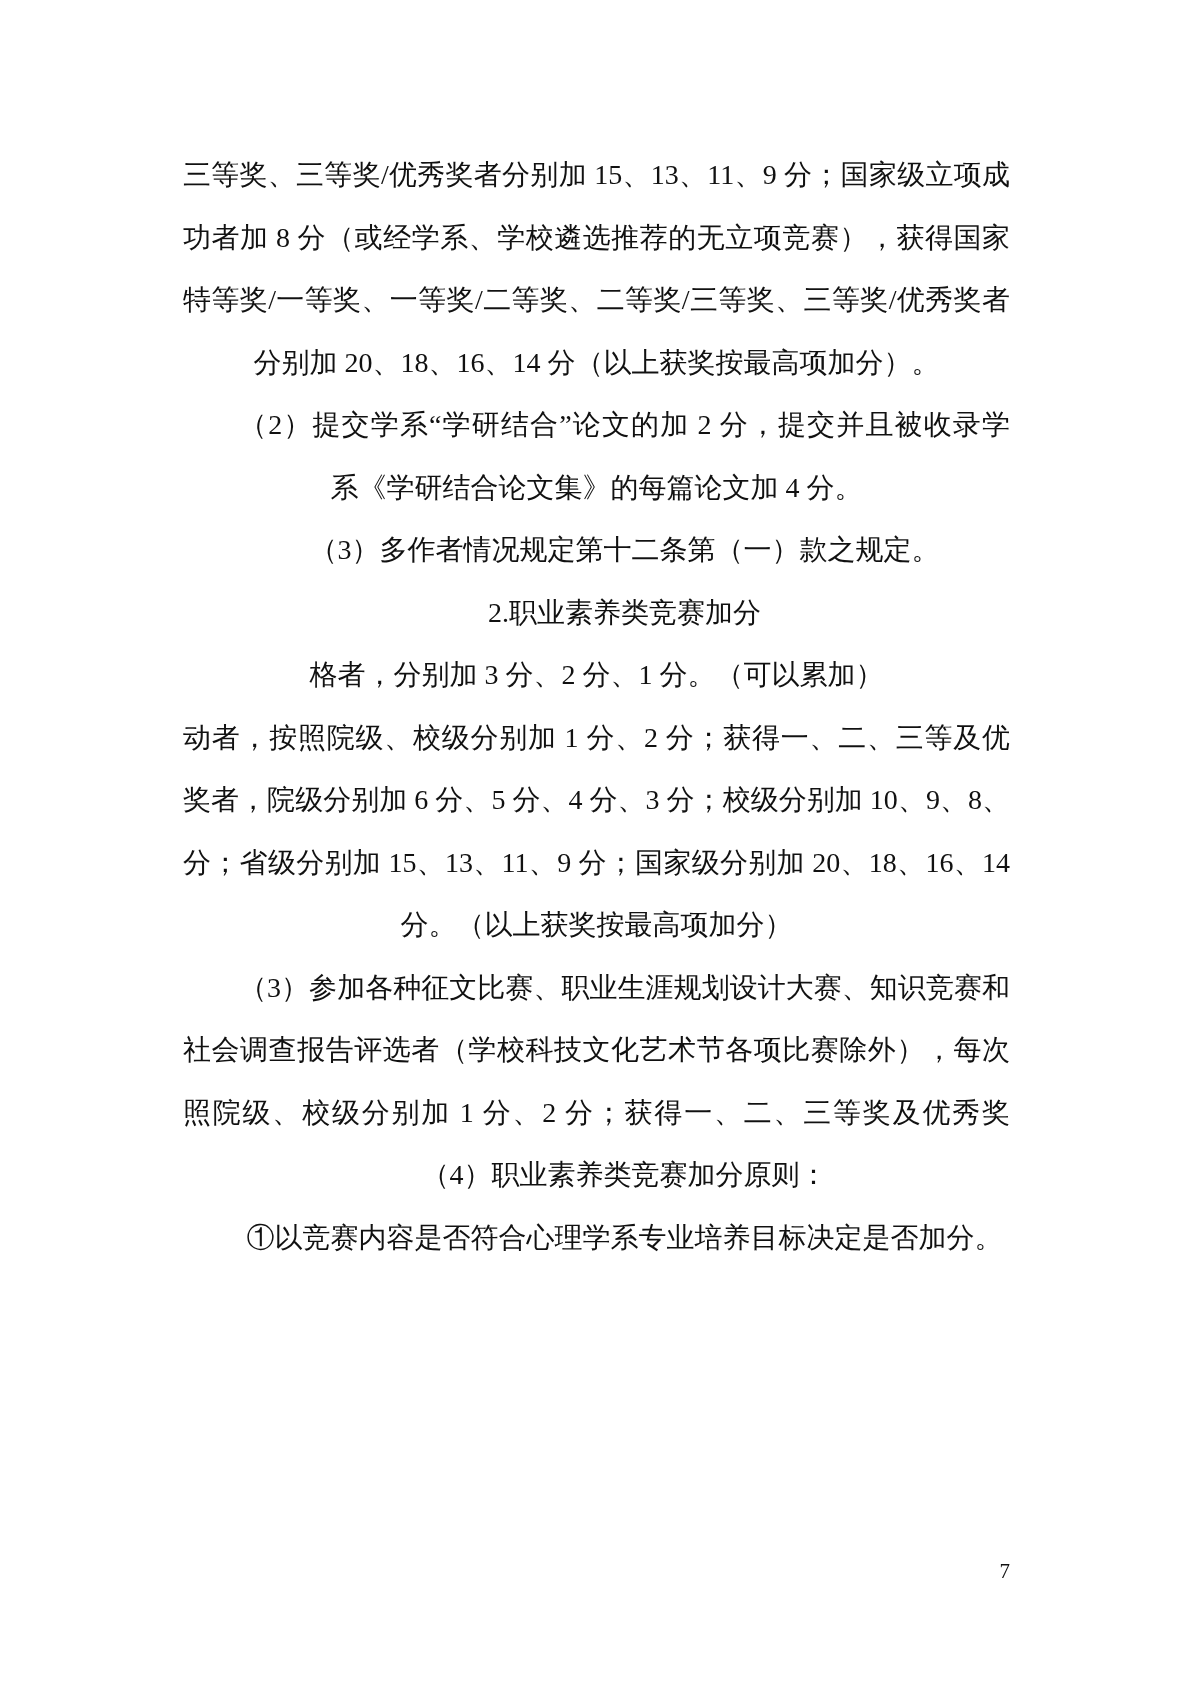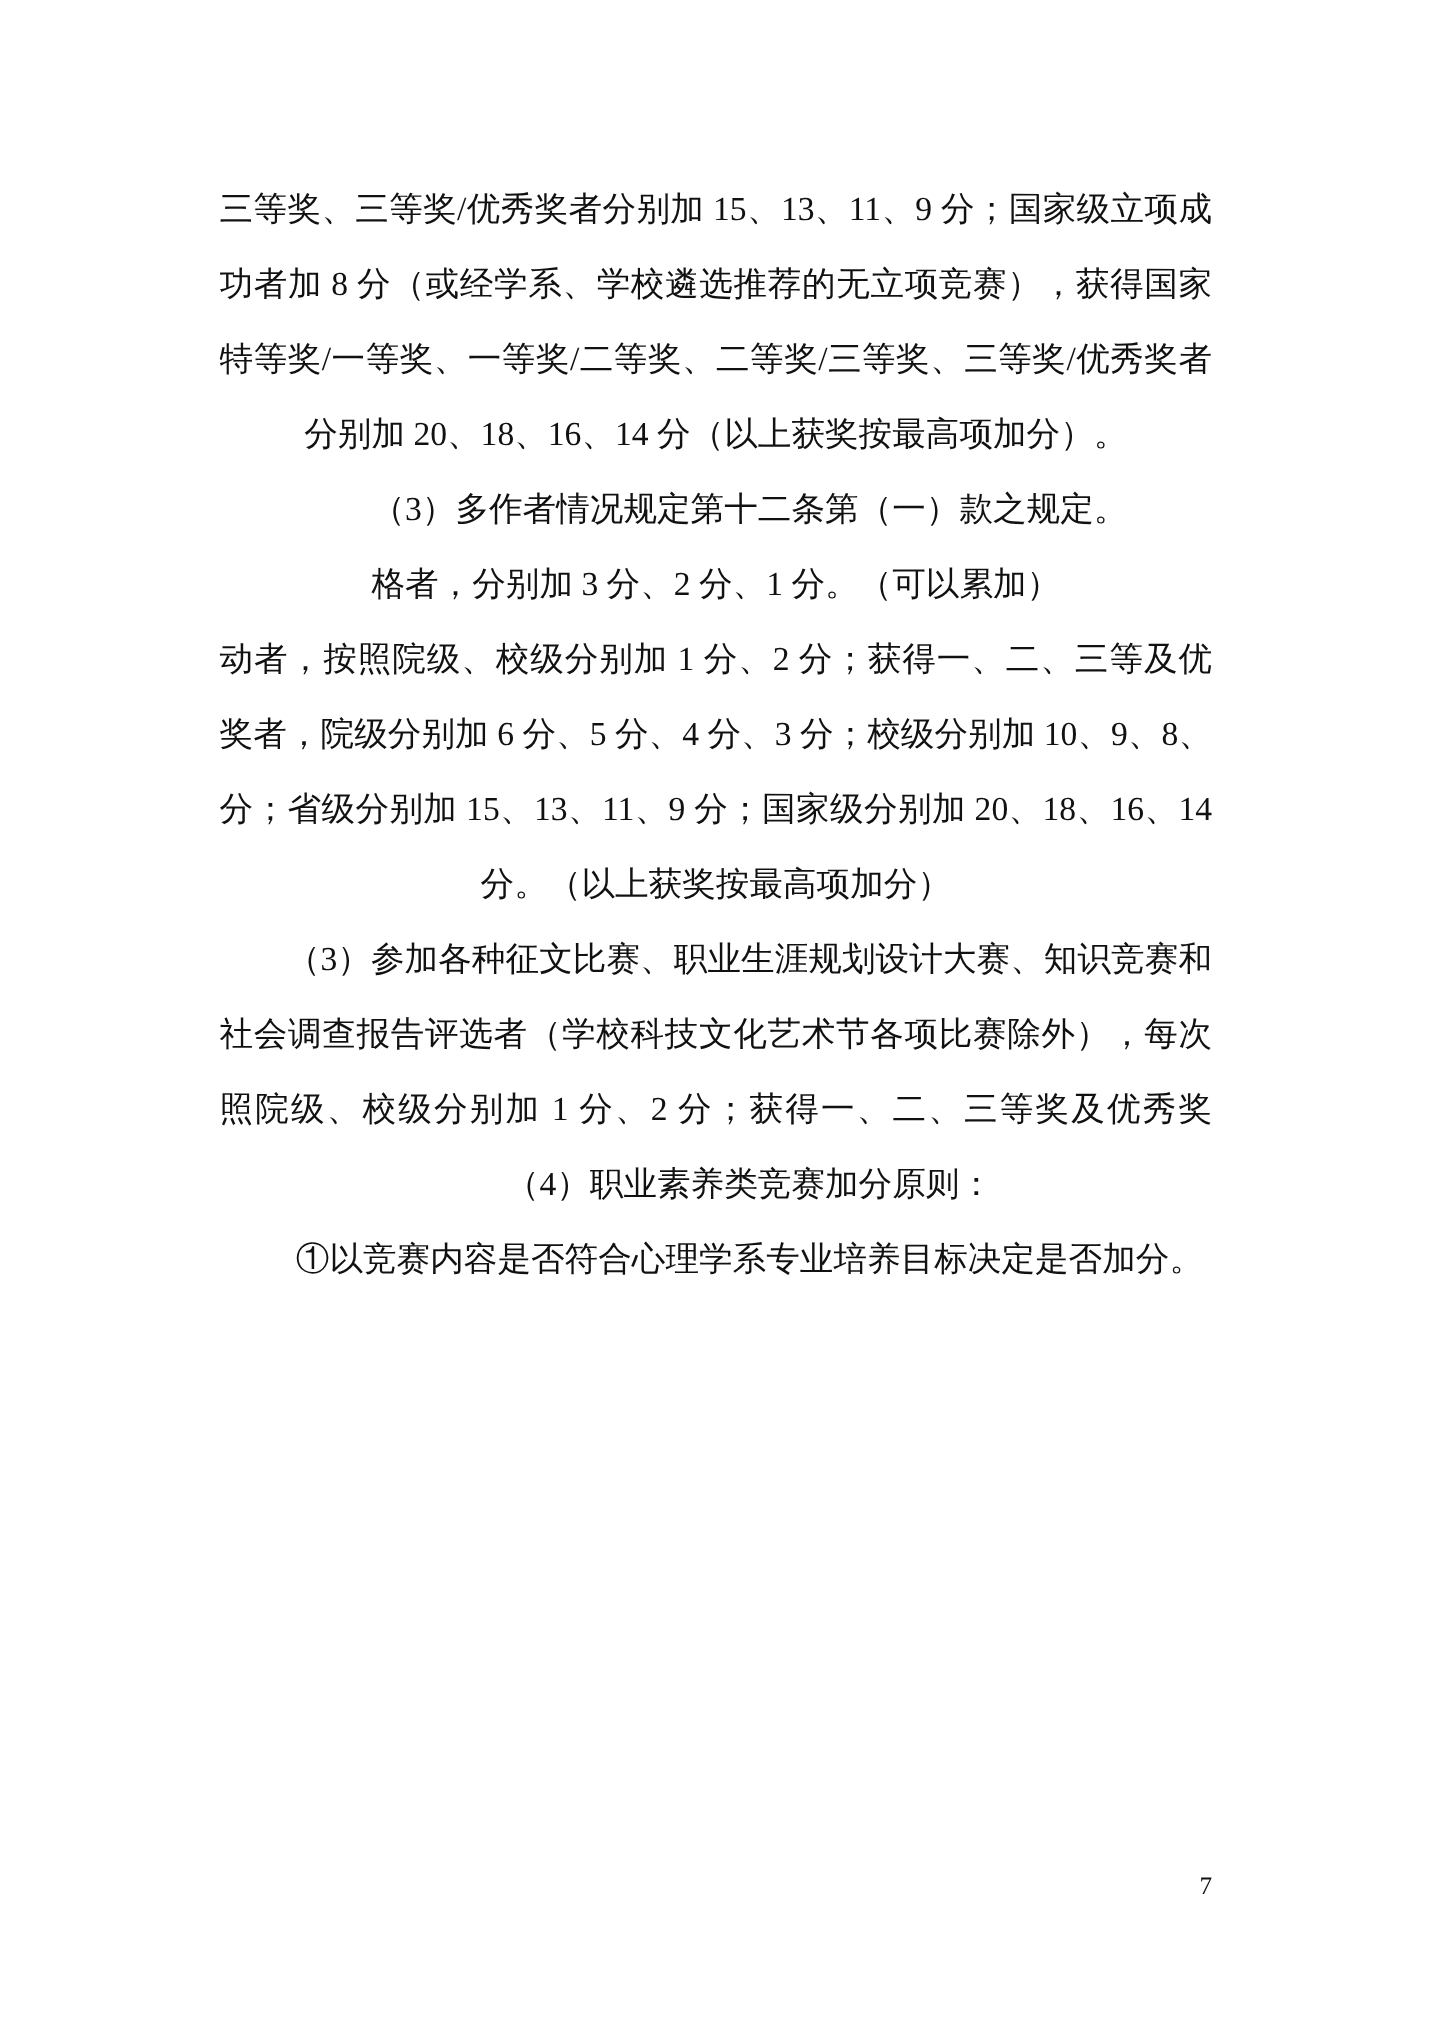--- a/index.html
+++ b/index.html
@@ -62,21 +62,24 @@
 </style>
 </head>
 <body>
 
 <div class="page">
   <div class="content" id="text-block">
       <div class="line justify">三等奖、三等奖/优秀奖者分别加 15、13、11、9 分；国家级立项成</div>
       <div class="line justify">功者加 8 分（或经学系、学校遴选推荐的无立项竞赛），获得国家级</div>
       <div class="line justify">特等奖/一等奖、一等奖/二等奖、二等奖/三等奖、三等奖/优秀奖者</div>
       <div class="line">分别加 20、18、16、14 分（以上获奖按最高项加分）。</div>
+      <div class="line justify indent">（2）提交学系“学研结合”论文的加 2 分，提交并且被收录学</div>
+      <div class="line">系《学研结合论文集》的每篇论文加 4 分。</div>
       <div class="line indent">（3）多作者情况规定第十二条第（一）款之规定。</div>
+      <div class="line indent">2.职业素养类竞赛加分</div>
       <div class="line">格者，分别加 3 分、2 分、1 分。（可以累加）</div>
       <div class="line justify">动者，按照院级、校级分别加 1 分、2 分；获得一、二、三等及优秀</div>
       <div class="line justify">奖者，院级分别加 6 分、5 分、4 分、3 分；校级分别加 10、9、8、6</div>
       <div class="line justify">分；省级分别加 15、13、11、9 分；国家级分别加 20、18、16、14</div>
       <div class="line">分。（以上获奖按最高项加分）</div>
       <div class="line justify indent">（3）参加各种征文比赛、职业生涯规划设计大赛、知识竞赛和</div>
       <div class="line justify">社会调查报告评选者（学校科技文化艺术节各项比赛除外），每次按</div>
       <div class="line justify">照院级、校级分别加 1 分、2 分；获得一、二、三等奖及优秀奖者，</div>
       <div class="line indent">（4）职业素养类竞赛加分原则：</div>
       <div class="line indent">①以竞赛内容是否符合心理学系专业培养目标决定是否加分。</div>

